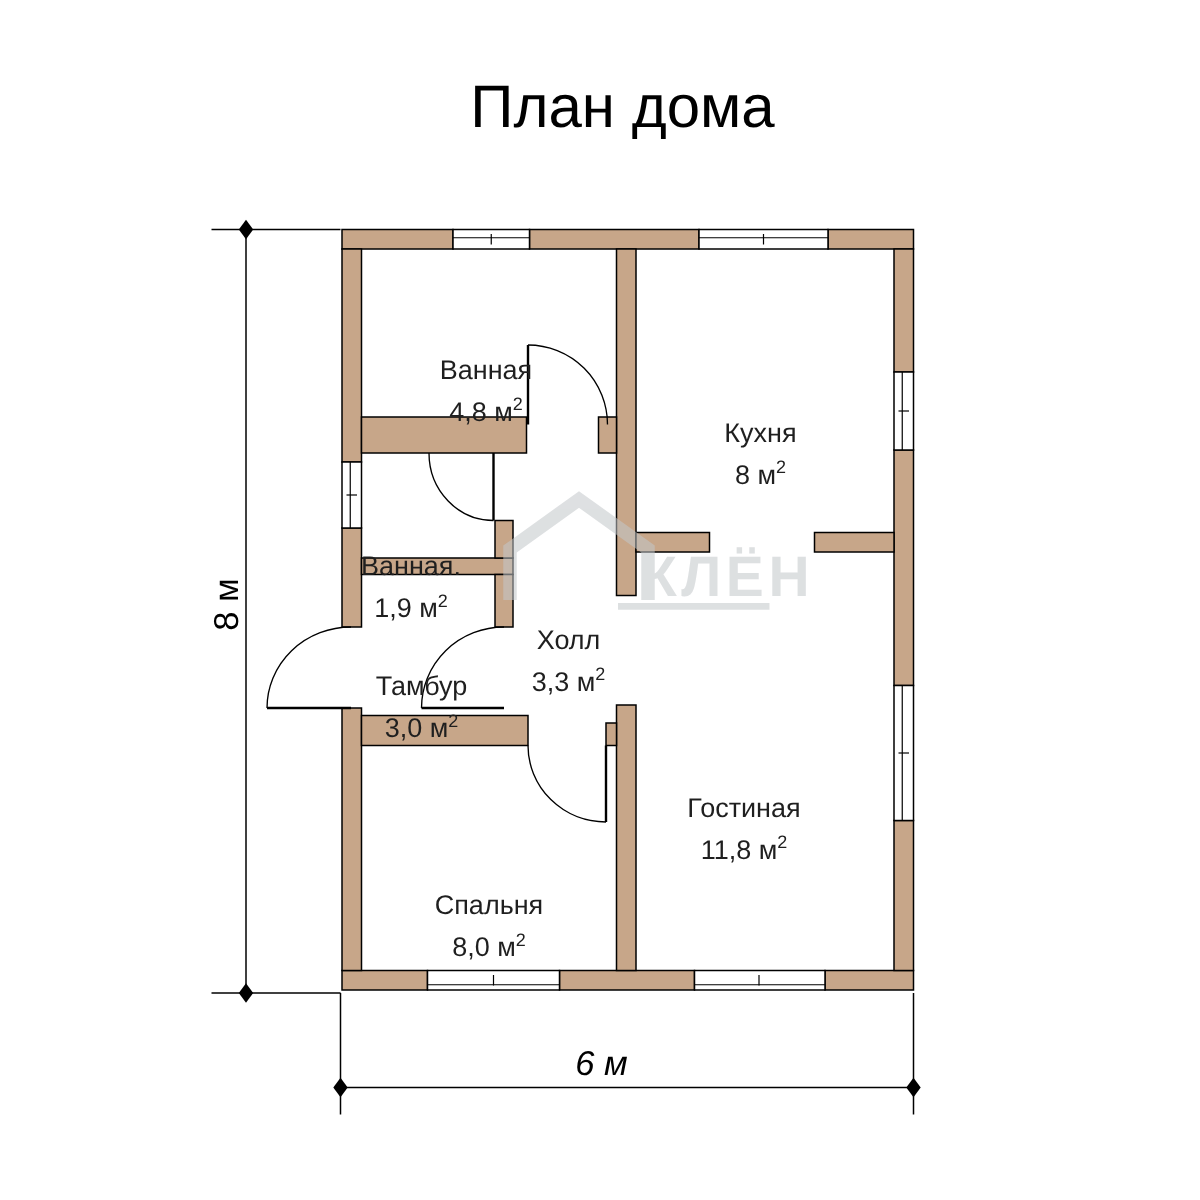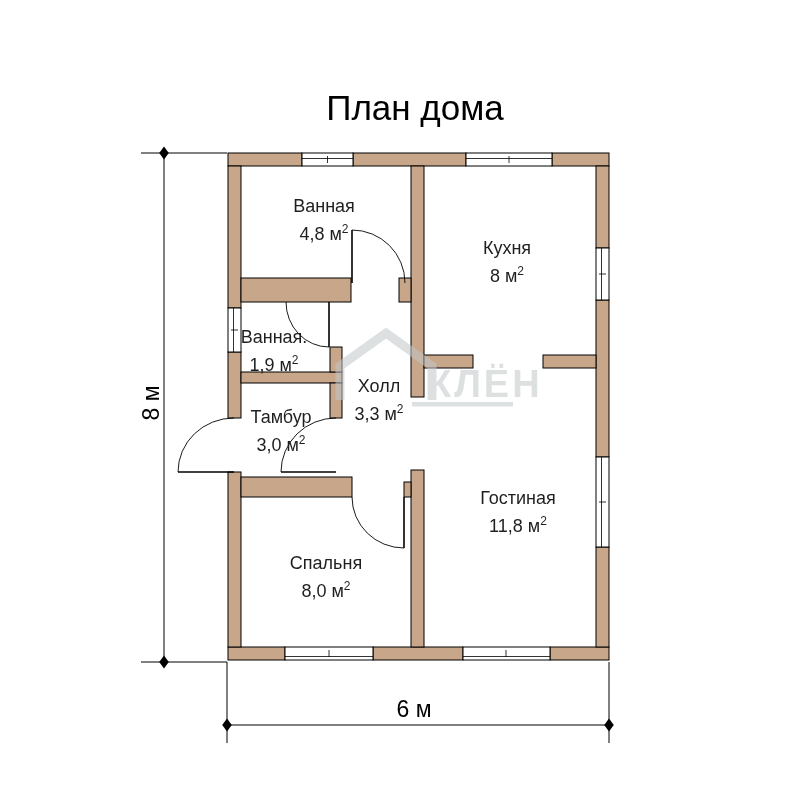--- a/index.html
+++ b/index.html
@@ -3,32 +3,32 @@
 <meta charset="utf-8">
 <style>
   html, body { margin: 0; padding: 0; background: #ffffff; }
   body { width: 800px; height: 800px; font-family: "Liberation Sans", sans-serif; }
   .stage { position: relative; width: 800px; height: 800px; overflow: hidden; background: #fff; }
   svg.plan { position: absolute; left: 0; top: 0; }
 
   .page-title {
     position: absolute; left: 415px; top: 72px;
     transform: translate(-50%, -50%);
-    font-size: 35px; color: #000; white-space: nowrap; margin-top: 36px;
+    font-size: 40px; color: #000; white-space: nowrap;
   }
   .room-label {
     position: absolute; transform: translate(-50%, -50%);
     text-align: center; font-size: 18px; line-height: 23px;
-    color: #1f1f1f; white-space: nowrap;
+    color: #1f1f1f; white-space: nowrap; margin-top: 41px;
   }
   .room-area .u { margin-left: 5px; }
   .room-area sup { font-size: 12px; }
   .dim-label { position: absolute; font-size: 23px; color: #000; white-space: nowrap; }
   #dim-height-label { left: 151px; top: 403px; transform: translate(-50%, -50%) rotate(-90deg); }
-  #dim-width-label  { left: 414px; top: 709px; transform: translate(-50%, -50%); }
+  #dim-width-label  { left: 401px; top: 709px; transform: translate(-50%, -50%); font-style: italic; }
 
   .wall    { fill: #c7a689; stroke: #000; stroke-width: 1; }
   .winrect { fill: #ffffff; stroke: #000; stroke-width: 1; }
   .winline { stroke: #000; stroke-width: 0.8; }
   .leaf    { stroke: #000; stroke-width: 1.6; }
   .arc     { fill: none; stroke: #000; stroke-width: 0.9; }
   .dimline { stroke: #000; stroke-width: 1; }
   .diamond { fill: #000; }
   .wm      { opacity: 0.55; }
   .wm-shape { fill: none; stroke: #c3c7ca; stroke-width: 9; }
@@ -178,21 +178,21 @@
   <div class="room-label" style="left:281px; top:431px">
     <div class="room-name">Тамбур</div>
     <div class="room-area"><span>3,0</span><span class="u">м</span><sup>2</sup></div>
   </div>
 
   <div class="room-label" style="left:379px; top:400px">
     <div class="room-name">Холл</div>
     <div class="room-area"><span>3,3</span><span class="u">м</span><sup>2</sup></div>
   </div>
 
-  <div class="room-label" style="left:518px; top:512px">
+  <div class="room-label" style="left:496px; top:512px">
     <div class="room-name">Гостиная</div>
     <div class="room-area"><span>11,8</span><span class="u">м</span><sup>2</sup></div>
   </div>
 
   <div class="room-label" style="left:326px; top:577px">
     <div class="room-name">Спальня</div>
     <div class="room-area"><span>8,0</span><span class="u">м</span><sup>2</sup></div>
   </div>
 
   <div class="dim-label" id="dim-height-label">8 м</div>

